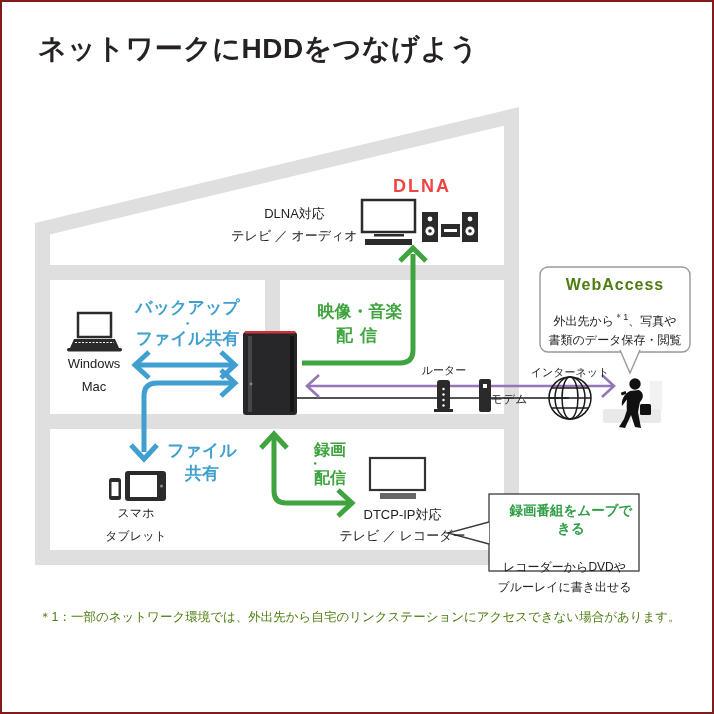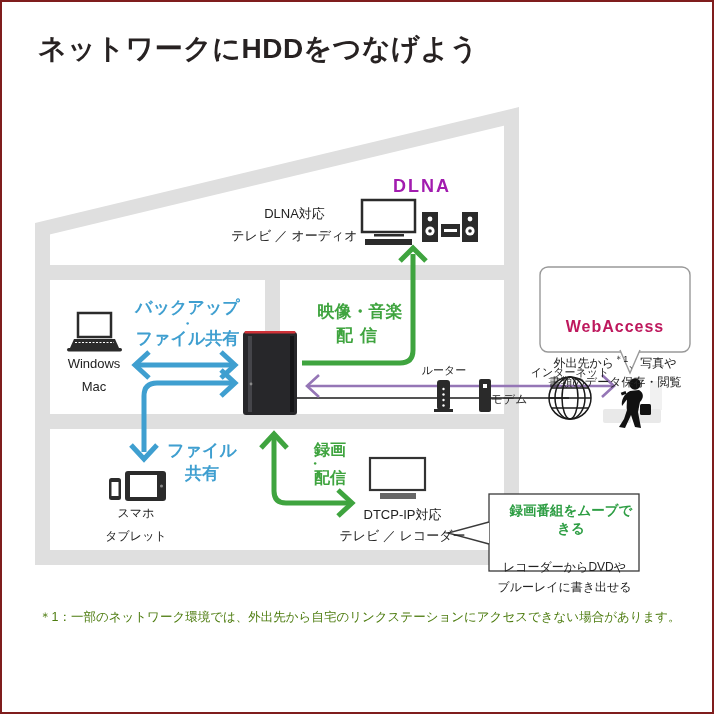--- a/index.html
+++ b/index.html
@@ -5,33 +5,33 @@
   html,body{margin:0;padding:0;background:#fff;}
   #stage{
     position:relative;width:714px;height:714px;background:#fff;overflow:hidden;
     box-sizing:border-box;border:2px solid #7f1d1d;
     font-family:"Liberation Sans","DejaVu Sans",sans-serif;
   }
   #stage svg{position:absolute;left:0;top:0;}
   .t{position:absolute;color:#222;}
   .center{text-align:center;}
   .title{left:36px;top:28px;font-size:28px;font-weight:700;color:#272222;letter-spacing:.5px;}
-  .dlna-label{left:370px;top:174px;width:100px;font-size:18px;font-weight:700;color:#a21caf;letter-spacing:2px;}
+  .dlna-label{left:370px;top:174px;width:100px;font-size:18px;font-weight:700;color:#ef4444;letter-spacing:2px;}
   .dlna-dev{left:225px;top:201px;width:135px;font-size:13px;line-height:22px;}
   .backup{left:118px;top:295px;width:135px;font-size:17px;font-weight:700;color:#3f9fd0;}
   .backup .ln{line-height:22px;}
   .dotline{line-height:9px;font-size:13px;}
   .winmac{left:50px;top:350px;width:84px;font-size:13px;line-height:23px;}
   .stream{left:300px;top:298px;width:116px;font-size:17px;font-weight:700;color:#3fa43f;line-height:24px;}
   .stream .sp2{letter-spacing:7px;}
   .router-label{left:412px;top:361px;width:60px;font-size:11px;}
   .modem-label{left:480px;top:361px;width:54px;font-size:12px;margin-top:28px;}
   .inet-label{left:524px;top:363px;width:88px;font-size:11px;}
   .wa-text{left:540px;top:274px;width:146px;}
-  .wa-title{font-size:16px;font-weight:700;color:#be185d;letter-spacing:1px;margin-top:42px;}
+  .wa-title{font-size:16px;font-weight:700;color:#4d7c0f;letter-spacing:1px;}
   .wa-body{font-size:12px;line-height:19px;margin-top:14px;color:#222;}
   .wa-body sup{font-size:9px;}
   .fshare{left:152px;top:437px;width:96px;font-size:17px;font-weight:700;color:#3f9fd0;line-height:23px;}
   .mobile-label{left:92px;top:500px;width:84px;font-size:12px;line-height:23px;}
   .rec{left:282px;top:438px;width:62px;font-size:16px;font-weight:700;color:#3fa43f;}
   .rec .ln{line-height:19px;text-align:right;}
   .dtcp{left:328px;top:502px;width:145px;font-size:13px;line-height:21px;}
   .move-text{left:489px;top:500px;width:147px;}
   .move-title{font-size:13.5px;font-weight:700;color:#2e9e44;padding-left:13px;}
   .move-body{font-size:12px;line-height:20px;margin-top:19px;color:#222;}

